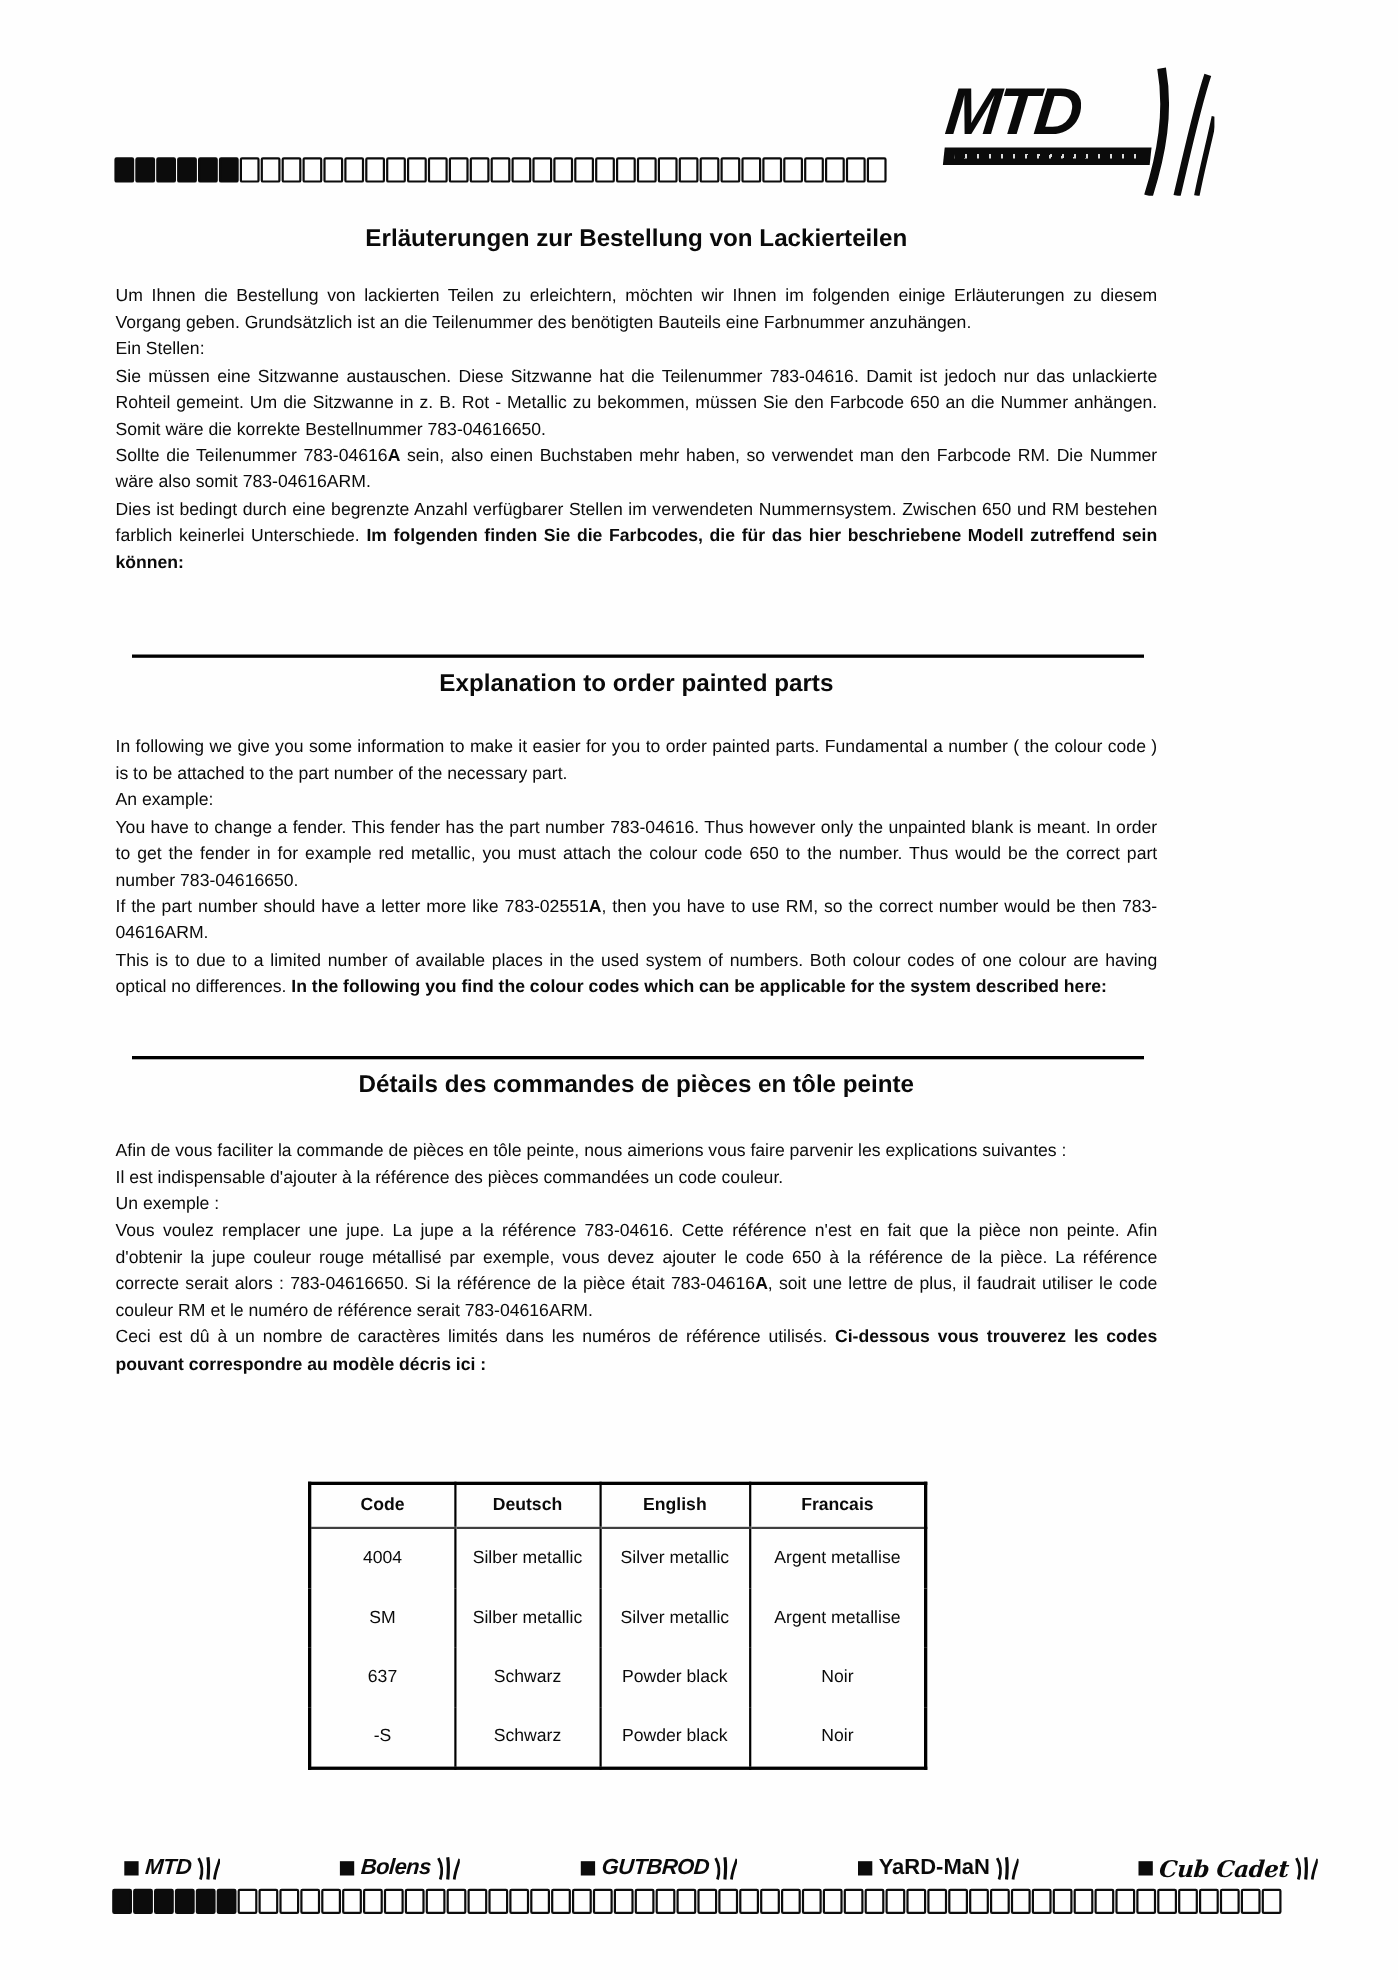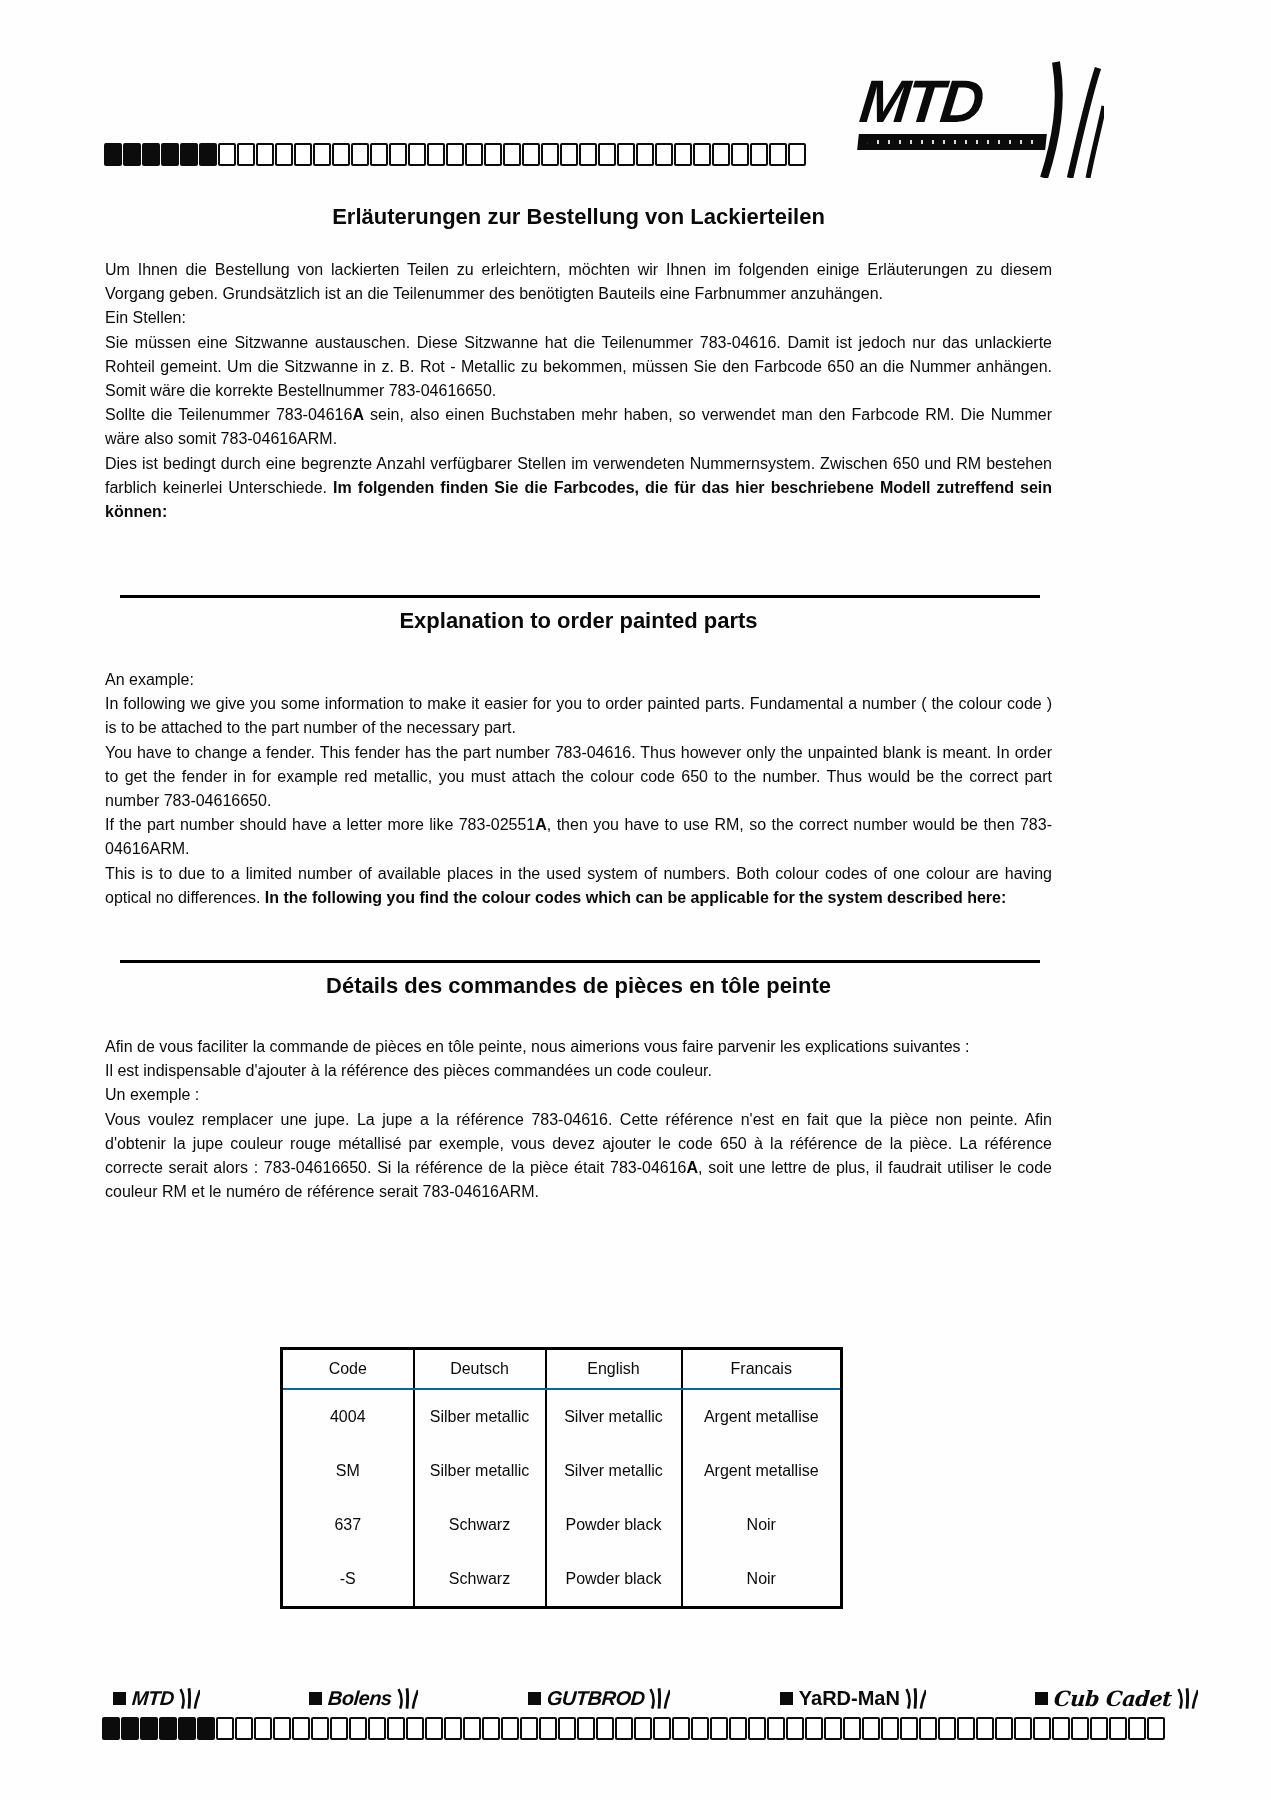--- a/index.html
+++ b/index.html
@@ -35,21 +35,21 @@
   #sec-fr{top:975px;} #sec-fr .paras{margin-top:38px;}
 
   .rule{position:absolute;left:120px;width:920px;height:0;border-top:3px solid #000;}
   #rule-1{top:595px;} #rule-2{top:960px;}
 
   
   table.codes{position:absolute;left:280px;top:1347px;border-collapse:collapse;
               border:3px solid #000;font-size:16px;}
   table.codes th,table.codes td{border-left:2px solid #000;text-align:center;padding:0 6px;}
   table.codes th:first-child,table.codes td:first-child{border-left:none;}
-  table.codes th{height:38px;font-weight:normal;border-bottom:2px solid #0369a1;}
+  table.codes th{height:38px;font-weight:bold;border-bottom:2px solid #404040;}
   table.codes td{height:54px;font-weight:normal;}
   .col-code{width:132px;} .col-de{width:132px;} .col-en{width:136px;} .col-fr{width:160px;}
 
   
   .brands{position:absolute;left:113px;top:1686px;width:1085px;display:flex;
           justify-content:space-between;align-items:center;}
   .brand{display:flex;align-items:center;gap:4px;}
   .brand .bullet{width:13px;height:13px;background:#0b0b0b;flex:none;margin-right:2px;}
   .brand .brand-name{font-size:20px;font-weight:900;font-style:italic;letter-spacing:-.5px;
                      transform:skewX(-4deg);white-space:nowrap;}
@@ -126,37 +126,38 @@
         <p><span>Sollte die Teilenummer 783-04616</span><span class="b">A</span><span> sein, also einen Buchstaben mehr haben, so verwendet man den Farbcode RM. Die Nummer wäre also somit 783-04616ARM.</span></p>
         <p><span>Dies ist bedingt durch eine begrenzte Anzahl verfügbarer Stellen im verwendeten Nummernsystem. Zwischen 650 und RM bestehen farblich keinerlei Unterschiede. </span><span class="b">Im folgenden finden Sie die Farbcodes, die für das hier beschriebene Modell zutreffend sein können:</span></p>
       </div>
   </section>
 
   <div class="rule" id="rule-1"></div>
 
   <section class="sec" id="sec-en">
     <h2>Explanation  to order painted parts</h2>
     <div class="paras">
+        <p><span>In following we give you some information to make it easier for you to order painted parts. Fundamental a number ( the colour code ) is to be attached to the part number of the necessary part.</span></p>
         <p><span>An example:</span></p>
-        <p><span>In following we give you some information to make it easier for you to order painted parts. Fundamental a number ( the colour code ) is to be attached to the part number of the necessary part.</span></p>
         <p><span>You  have to change a fender. This fender has the part number 783-04616.  Thus however only the unpainted blank is meant. In order to get the fender in for example red metallic, you must attach the colour code 650 to the number. Thus would be the correct part number 783-04616650.</span></p>
         <p><span>If the part number should have a letter more like 783-02551</span><span class="b">A</span><span>, then you have to use RM, so the correct number would be then 783-04616ARM.</span></p>
         <p><span>This is to due to a limited number of available places in the used system of numbers. Both colour codes of one colour are having optical no differences. </span><span class="b">In the following you find the colour codes which can be applicable for the system described here:</span></p>
       </div>
   </section>
 
   <div class="rule" id="rule-2"></div>
 
   <section class="sec" id="sec-fr">
     <h2>Détails des commandes de pièces en tôle peinte</h2>
     <div class="paras">
         <p><span>Afin de vous faciliter la commande de pièces en tôle peinte, nous aimerions vous faire  parvenir les explications suivantes :</span></p>
         <p><span>Il est indispensable d'ajouter à la référence des pièces commandées un code couleur.</span></p>
         <p><span>Un exemple :</span></p>
         <p><span>Vous voulez remplacer une jupe. La jupe a la référence 783-04616. Cette référence n'est en fait que la pièce non peinte. Afin d'obtenir la jupe couleur rouge métallisé par exemple, vous devez ajouter le code 650 à la référence de la pièce. La référence correcte serait alors : 783-04616650. Si la référence de la pièce était 783-04616</span><span class="b">A</span><span>, soit une lettre de plus, il faudrait utiliser le code couleur RM et le numéro de référence serait 783-04616ARM.</span></p>
+        <p><span>Ceci est dû à un nombre de caractères limités dans les numéros de référence utilisés. </span><span class="b">Ci-dessous vous trouverez les codes pouvant correspondre au modèle décris ici :</span></p>
       </div>
   </section>
 
   <table class="codes">
     <colgroup>
       <col class="col-code">
         <col class="col-de">
         <col class="col-en">
         <col class="col-fr">
     </colgroup>

